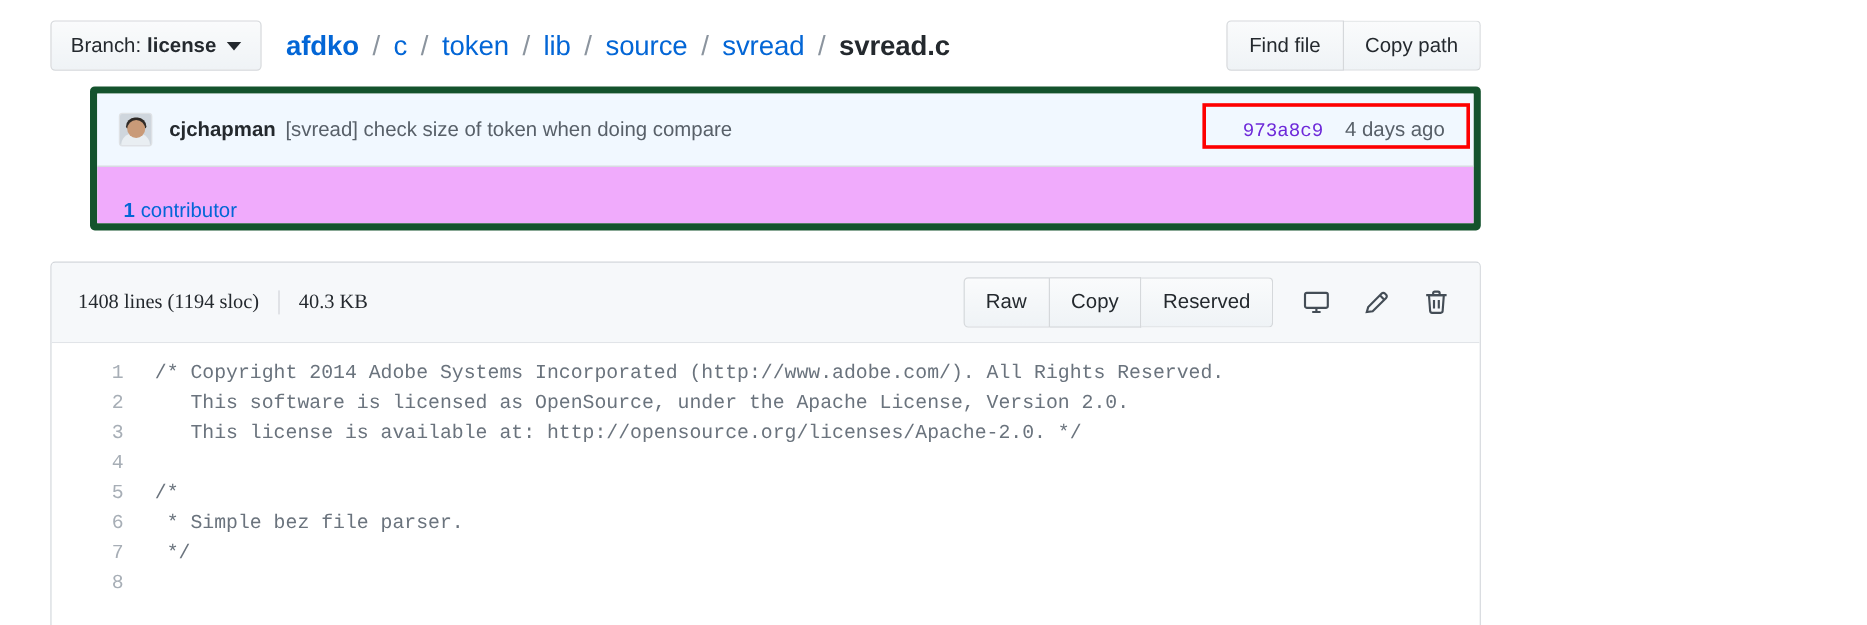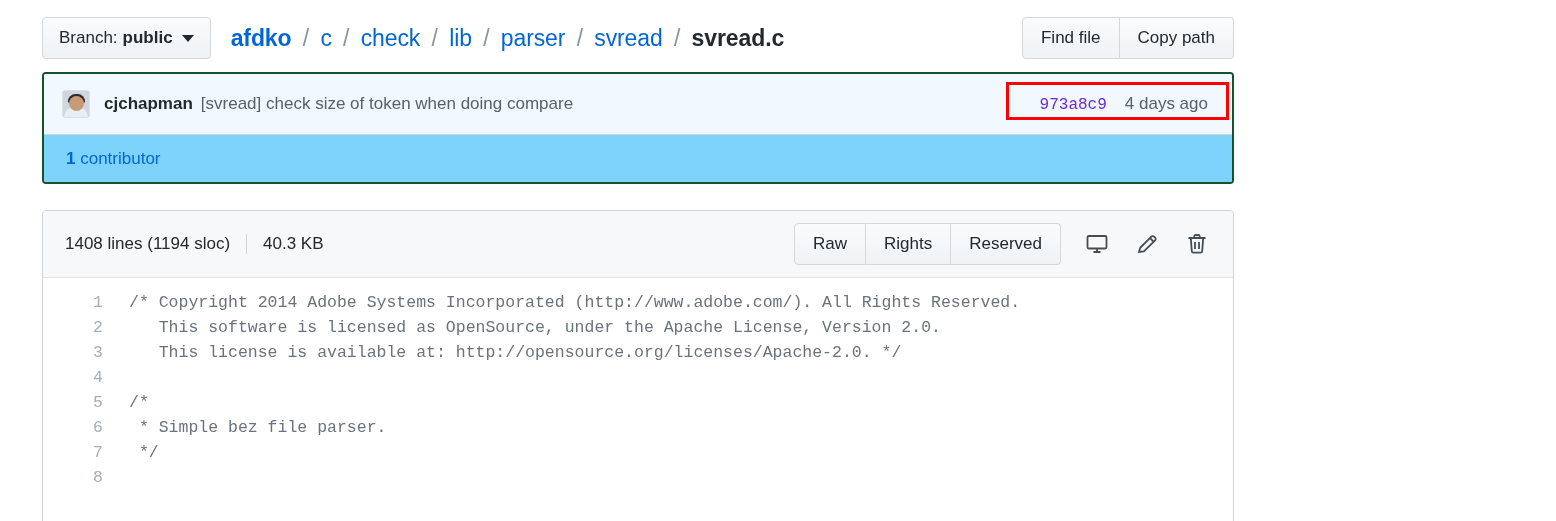--- a/index.html
+++ b/index.html
@@ -83,23 +83,24 @@
     color: #24292e;
     cursor: pointer;
     white-space: nowrap;
   }
   .btn-group .btn + .btn { border-left: none; }
   .btn-group .btn:first-child { border-radius: 4px 0 0 4px; }
   .btn-group .btn:last-child  { border-radius: 0 4px 4px 0; }
 
   
   .commit-box {
-    border: 2px solid #14532d;
+    border: 6px solid #14532d;
     border-radius: 4px;
     overflow: hidden;
+    margin-left: 33px;
   }
   .commit-head {
     display: flex;
     align-items: center;
     background: #f1f8ff;
     border-bottom: 1px solid #d1d5da;
     height: 60px;
     padding: 0 18px;
     position: relative;
   }
@@ -174,24 +175,24 @@
     right: 3px;
     top: 8px;
     width: 223px;
     height: 38px;
     border: 3px solid #fe0000;
     box-sizing: border-box;
     pointer-events: none;
   }
 
   .contrib-row {
-    background: #7dd3fc;
+    background: #f0abfc;
     height: 47px;
     display: flex;
-    align-items: center;
+    align-items: flex-end;
     padding: 0 22px;
   }
   .contrib-link {
     font-size: 17px;
     color: #0366d6;
     cursor: pointer;
   }
   .contrib-link b { font-weight: 700; }
 
   
@@ -204,21 +205,21 @@
   }
   .file-meta {
     display: flex;
     align-items: center;
     background: #f6f8fa;
     border-bottom: 1px solid #e1e4e8;
     height: 66px;
     padding: 0 22px;
   }
   .file-stats {
-    font-family: Liberation Sans, sans-serif;
+    font-family: Liberation Serif, serif;
     font-size: 17px;
     color: #24292e;
     display: flex;
     align-items: center;
     gap: 16px;
   }
   .vsep {
     display: inline-block;
     width: 1px;
     height: 20px;
@@ -272,34 +273,34 @@
 </style>
 </head>
 <body>
 
 <div class="page">
 
   <div class="top-bar">
 
     <div class="branch-btn">
       <span class="lbl-light">Branch:</span>
-      <span class="lbl-bold">public</span>
+      <span class="lbl-bold">license</span>
       <span class="caret"></span>
     </div>
 
     <div class="breadcrumb">
       <span class="repo">afdko</span>
       <span class="sep">/</span>
       <span class="seg">c</span>
       <span class="sep">/</span>
-      <span class="seg">check</span>
+      <span class="seg">token</span>
       <span class="sep">/</span>
       <span class="seg">lib</span>
       <span class="sep">/</span>
-      <span class="seg">parser</span>
+      <span class="seg">source</span>
       <span class="sep">/</span>
       <span class="seg">svread</span>
       <span class="sep">/</span>
       <span class="final">svread.c</span>
     </div>
 
     <div class="top-actions">
       <div class="btn-group">
         <div class="btn">Find file</div>
         <div class="btn">Copy path</div>
@@ -336,21 +337,21 @@
     <div class="file-meta">
       <div class="file-stats">
         <span>1408 lines (1194 sloc)</span>
         <span class="vsep"></span>
         <span>40.3 KB</span>
       </div>
 
       <div class="file-actions">
         <div class="btn-group">
           <div class="btn">Raw</div>
-          <div class="btn">Rights</div>
+          <div class="btn">Copy</div>
           <div class="btn">Reserved</div>
         </div>
 
         <span class="icon-btn">
           <svg width="24" height="24" viewBox="0 0 24 24" fill="none" stroke="currentColor" stroke-width="1.8">
             <rect x="2.5" y="4" width="19" height="12.5" rx="1.4"></rect>
             <line x1="8.5" y1="20" x2="15.5" y2="20"></line>
             <line x1="12" y1="16.5" x2="12" y2="20"></line>
           </svg>
         </span>

